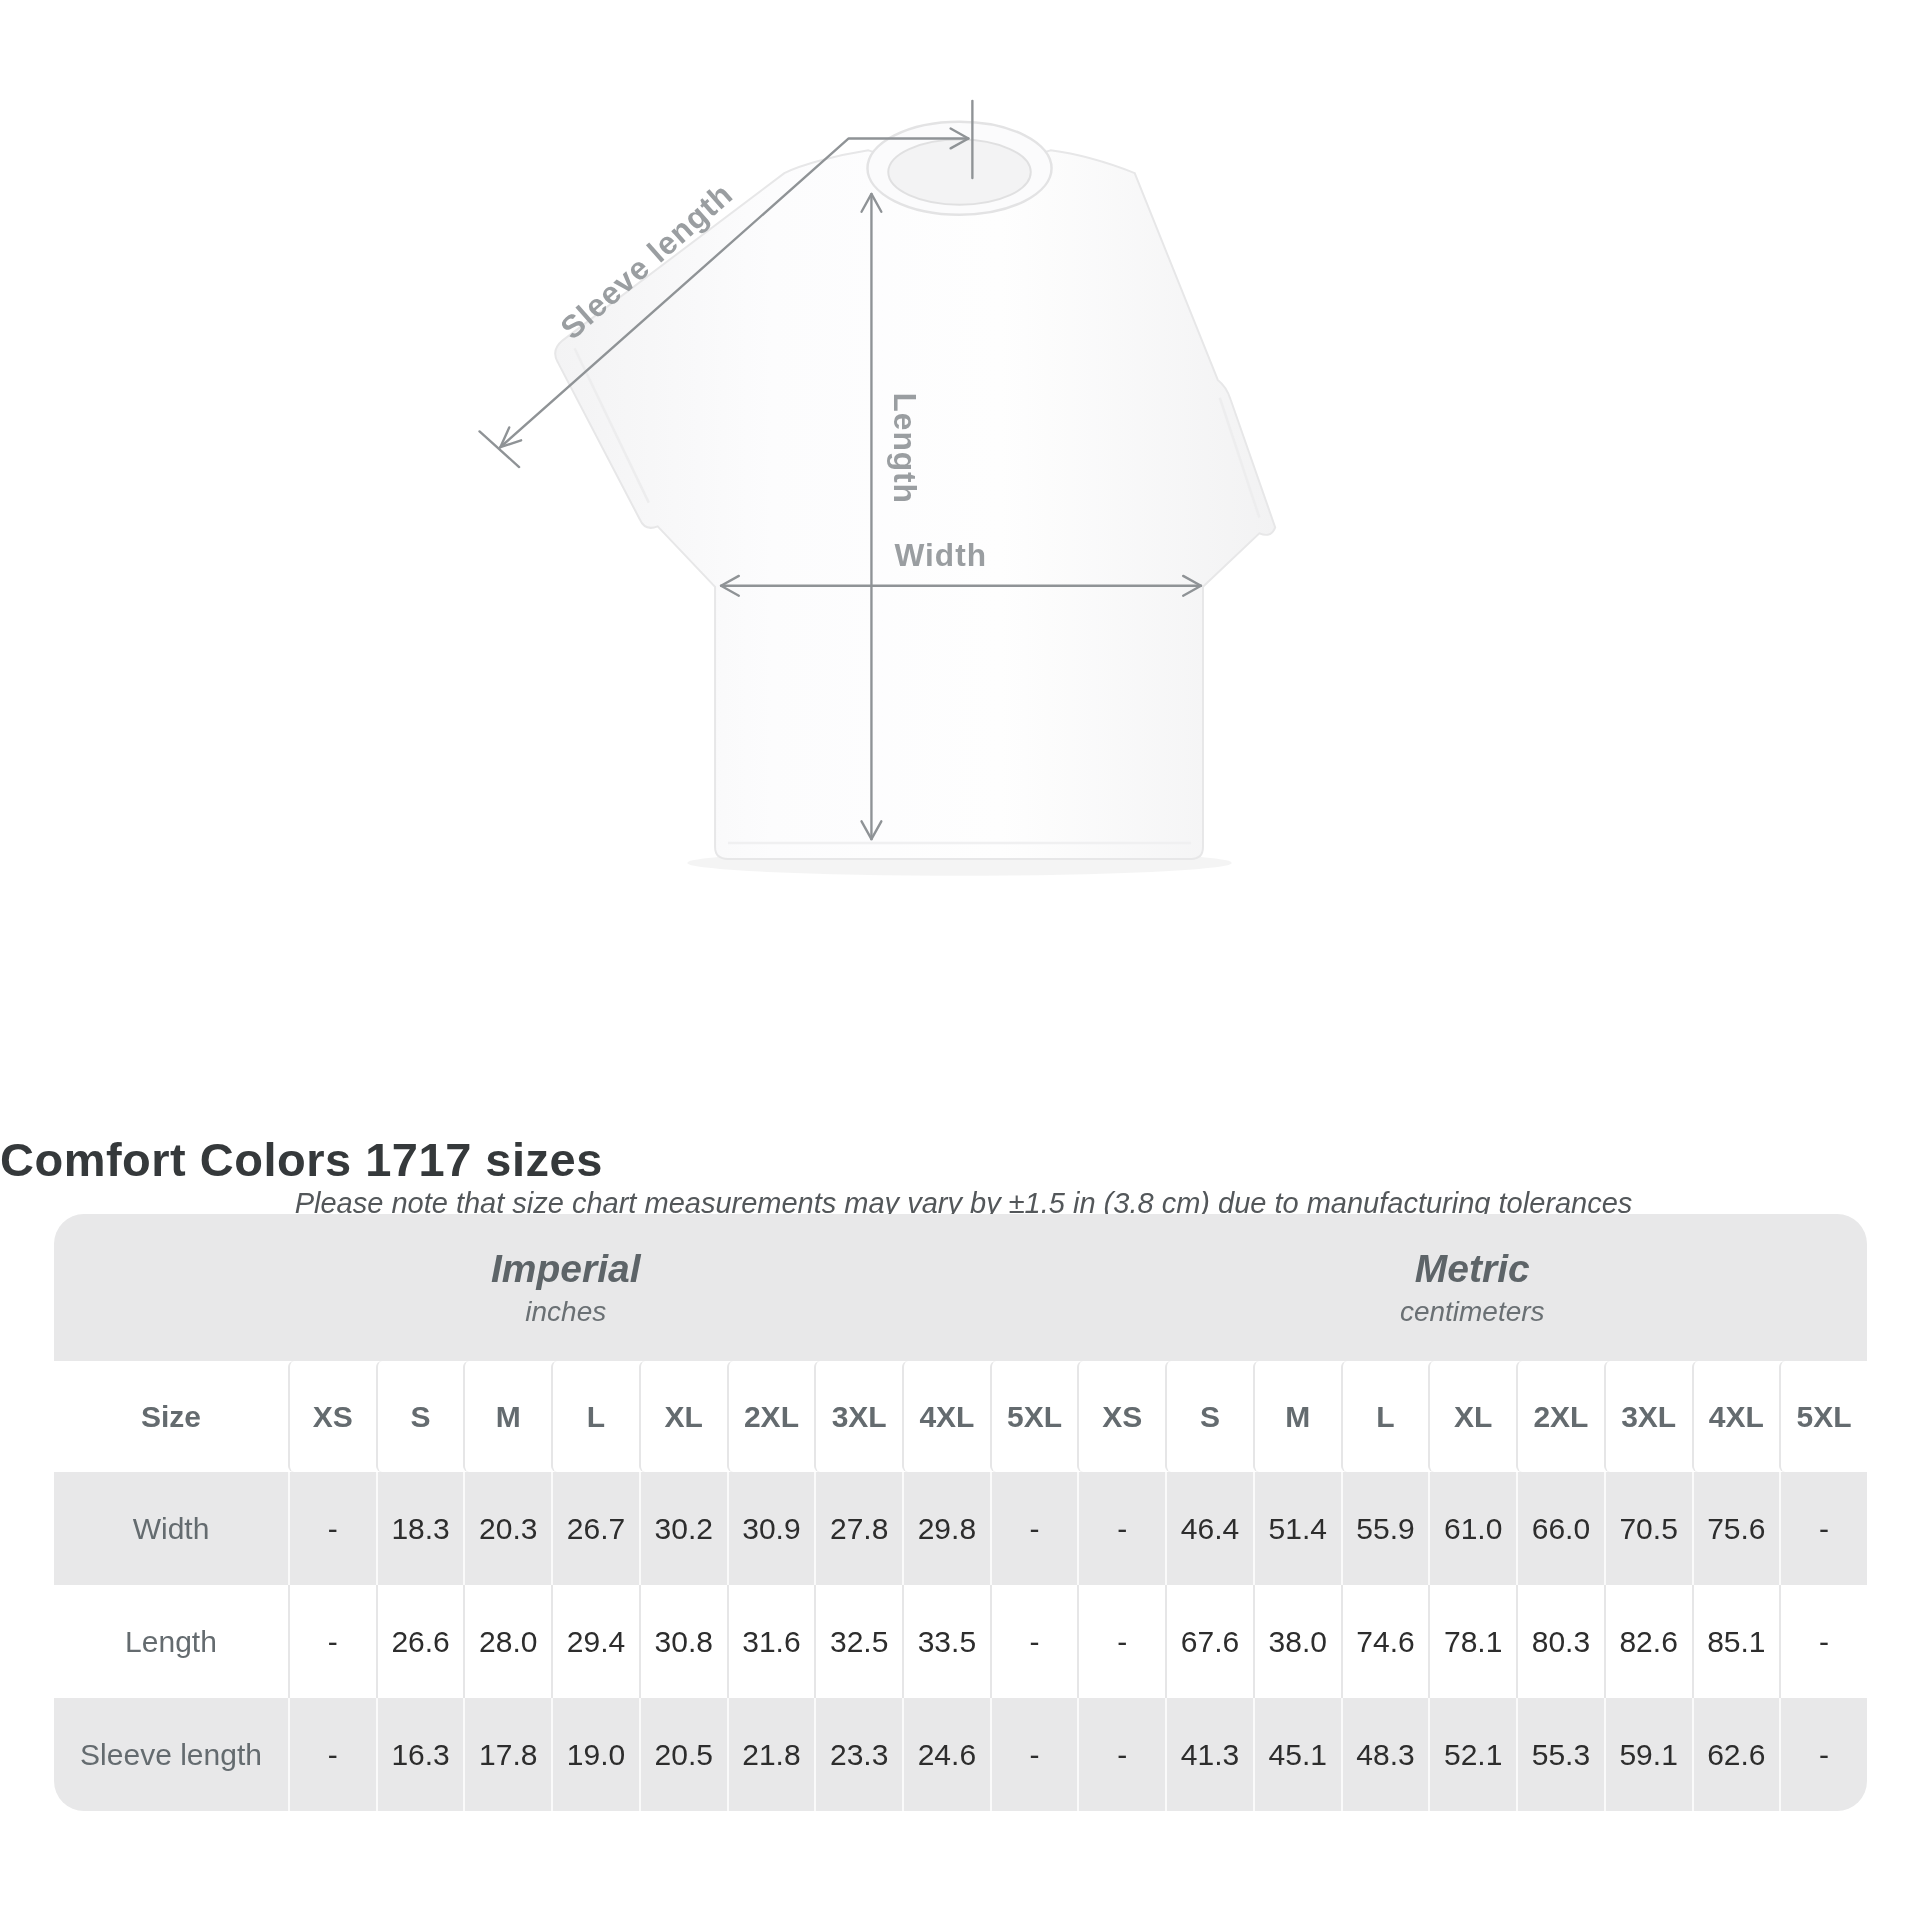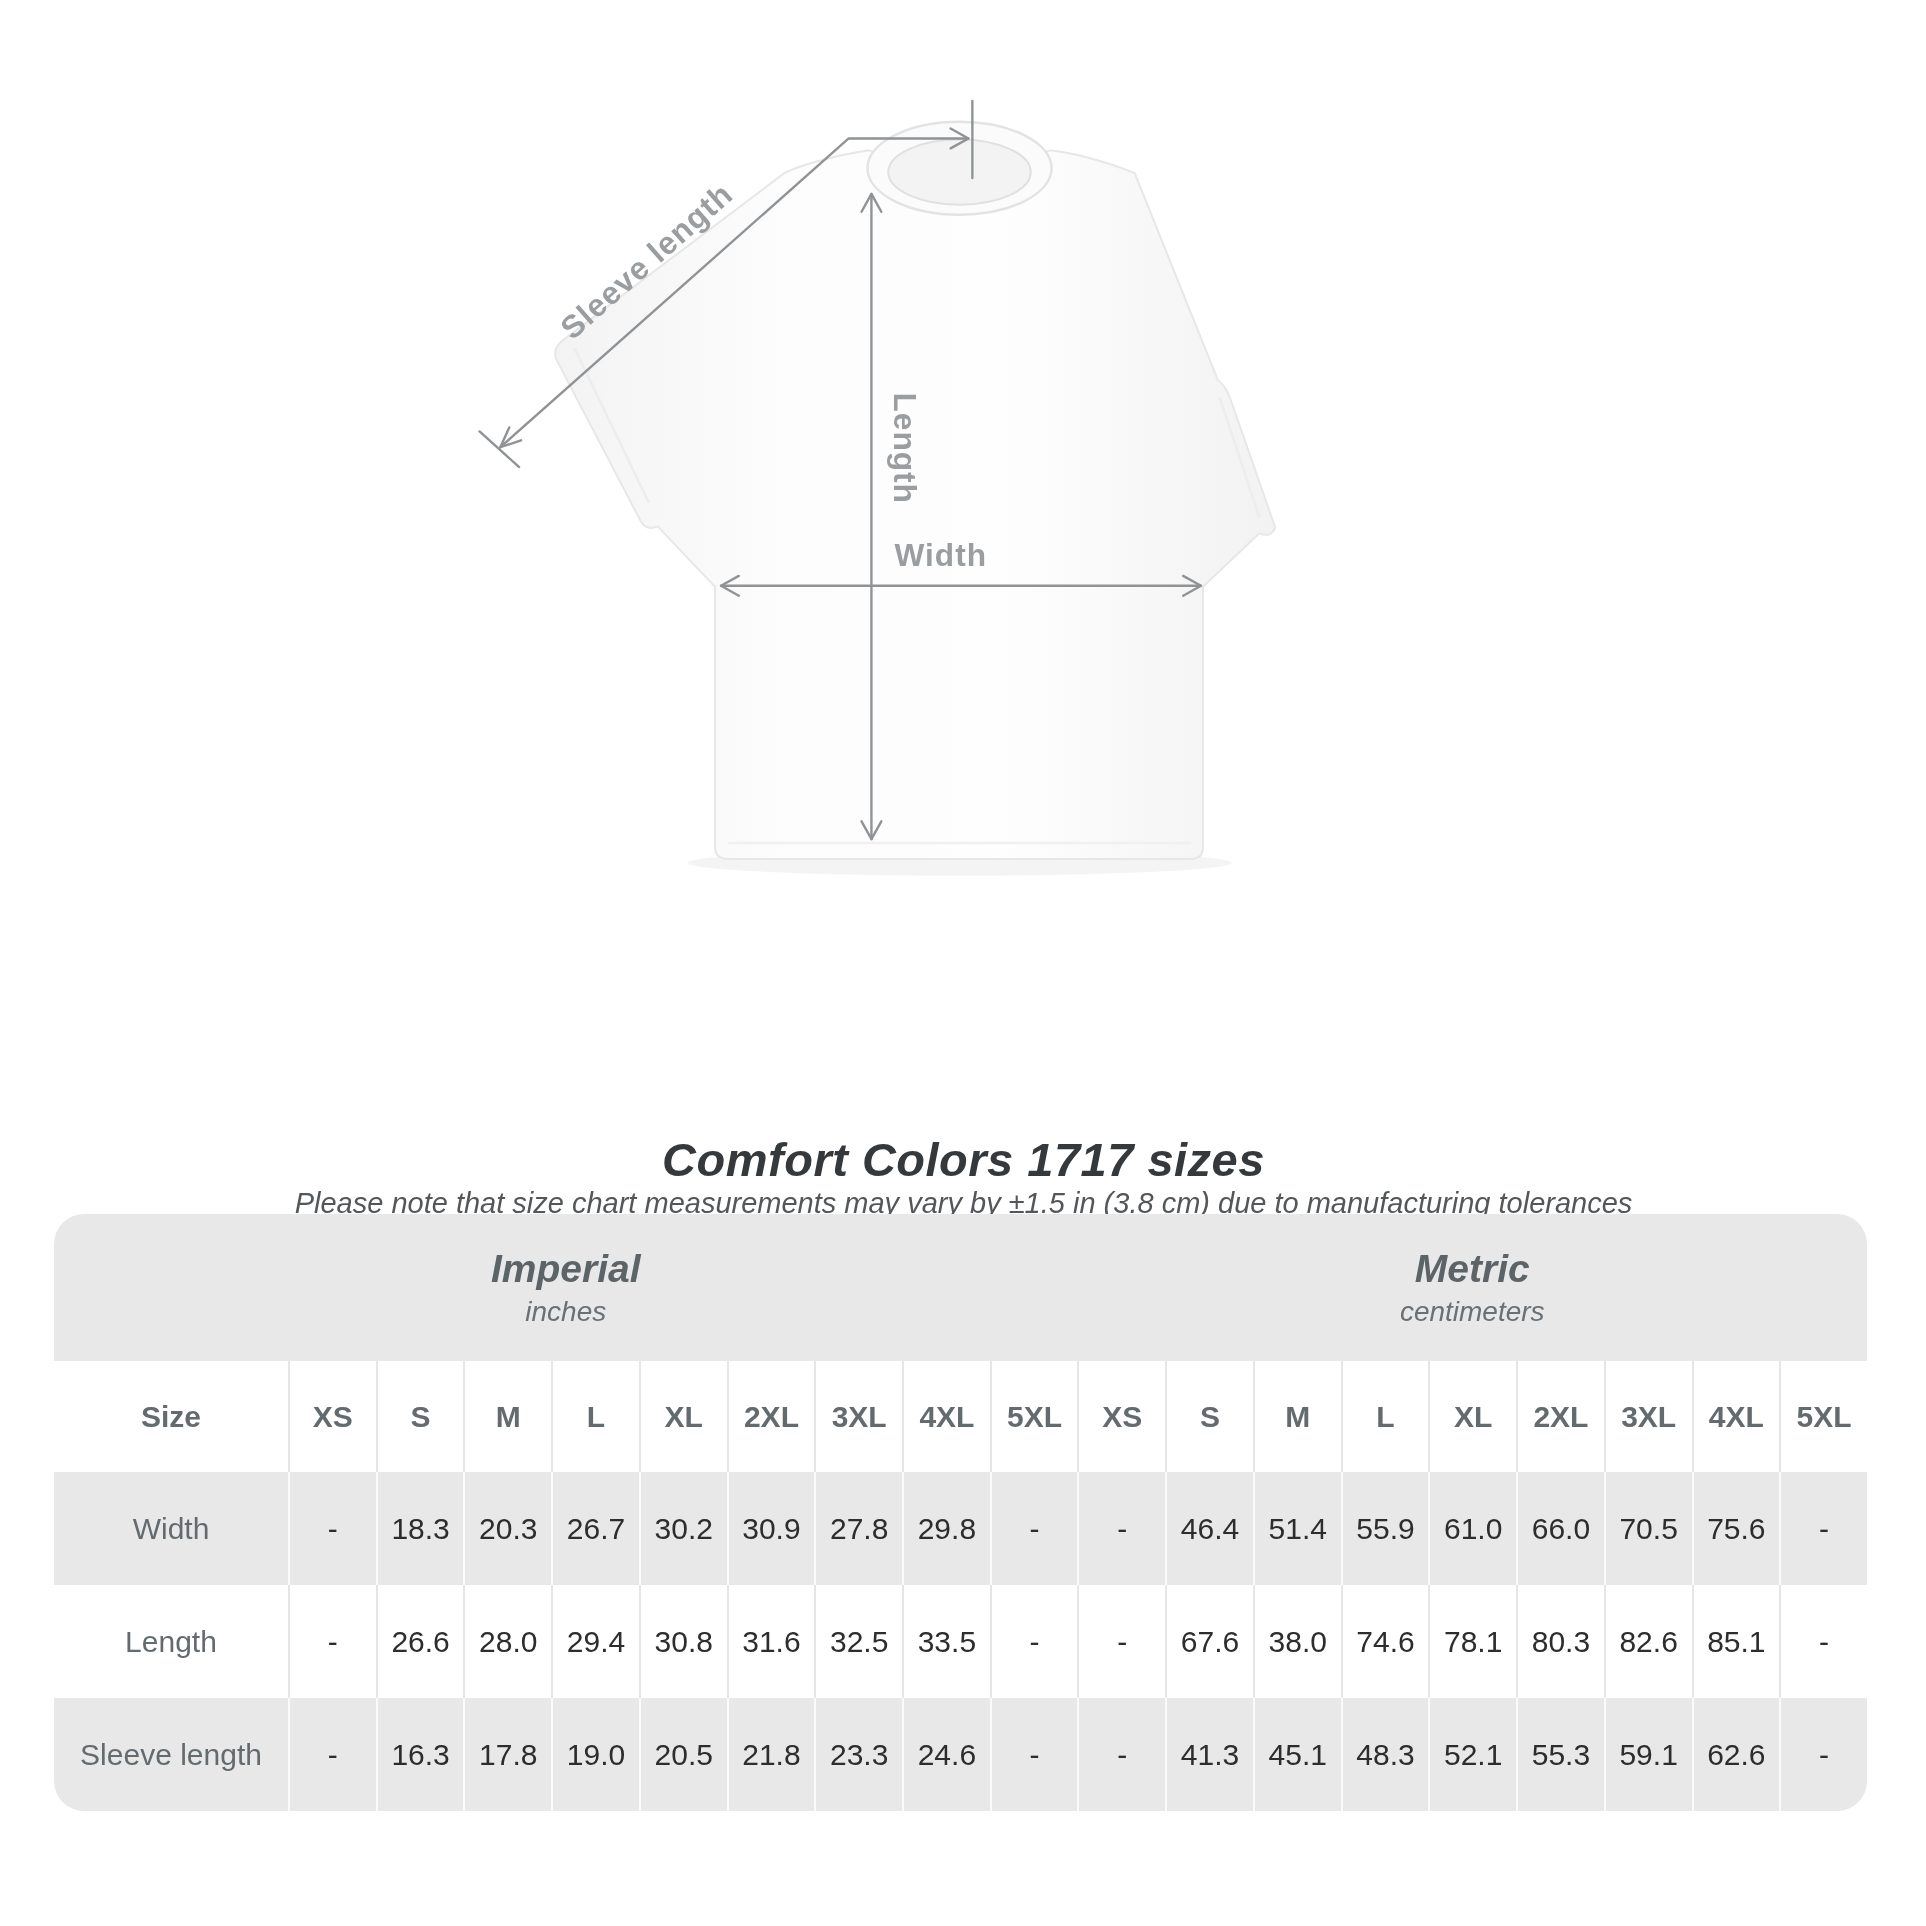--- a/index.html
+++ b/index.html
@@ -6,42 +6,42 @@
   .page{
     position:relative;width:1927px;height:1927px;background:#ffffff;overflow:hidden;
     font-family:"Liberation Sans","DejaVu Sans",sans-serif;
   }
   
   .tee-svg{position:absolute;left:436px;top:59px;width:1049px;height:822px;}
   .dim-line{stroke:#8f9396;stroke-width:2.4;fill:none;stroke-linecap:round;stroke-linejoin:round;}
   .dim-label{fill:#9a9ea1;font-size:32px;font-weight:bold;letter-spacing:1px;}
   
   .title{
-    position:absolute;top:1132px;left:0;width:100%;text-align:center;
-    font-size:47px;font-weight:bold;color:#35393b;letter-spacing:0.5px;font-style:italic;
+    position:absolute;top:1132px;left:0;width:100%;
+    font-size:47px;font-weight:bold;color:#35393b;letter-spacing:0.5px;
   }
   .subtitle{
     position:absolute;top:1187px;left:0;width:100%;text-align:center;
     font-size:29px;font-style:italic;color:#53575a;
   }
   
   .table-wrap{
     position:absolute;left:54px;top:1214px;width:1813px;border-radius:30px;overflow:hidden;
   }
   table.size-table{
     width:1813px;table-layout:fixed;border-collapse:separate;border-spacing:0;
   }
   .size-table th,.size-table td{
     padding:0;text-align:center;vertical-align:middle;font-weight:normal;
   }
   tr.group-row th{height:147px;background:#e8e8e9;vertical-align:middle;}
   .group-label{font-size:39px;font-weight:bold;font-style:italic;color:#5d6468;line-height:1.25;}
   .group-sublabel{font-size:28px;font-style:italic;color:#6a7074;line-height:1.3;}
   tr.size-row th{height:111px;background:#ffffff;font-size:30px;font-weight:bold;color:#646b6f;}
-  tr.size-row th + th{border-left:2px solid #e6e6e7;}
+  tr.size-row th + th{border-left:2px solid #e6e6e7;border-radius:6px;}
   tbody tr{height:113px;}
   tbody th{font-size:30px;font-weight:bold;color:#646b6f;}
   tbody td{font-size:30px;color:#2d2d2d;}
   tr.row-dark > th, tr.row-dark > td{background:#e8e8e9;}
   tr.row-dark > *:not(:first-child){border-left:2px solid #fafafa;}
   tr.row-light > th, tr.row-light > td{background:#ffffff;}
   tr.row-light > *:not(:first-child){border-left:2px solid #e6e6e7;}
 </style>
 </head>
 <body>

